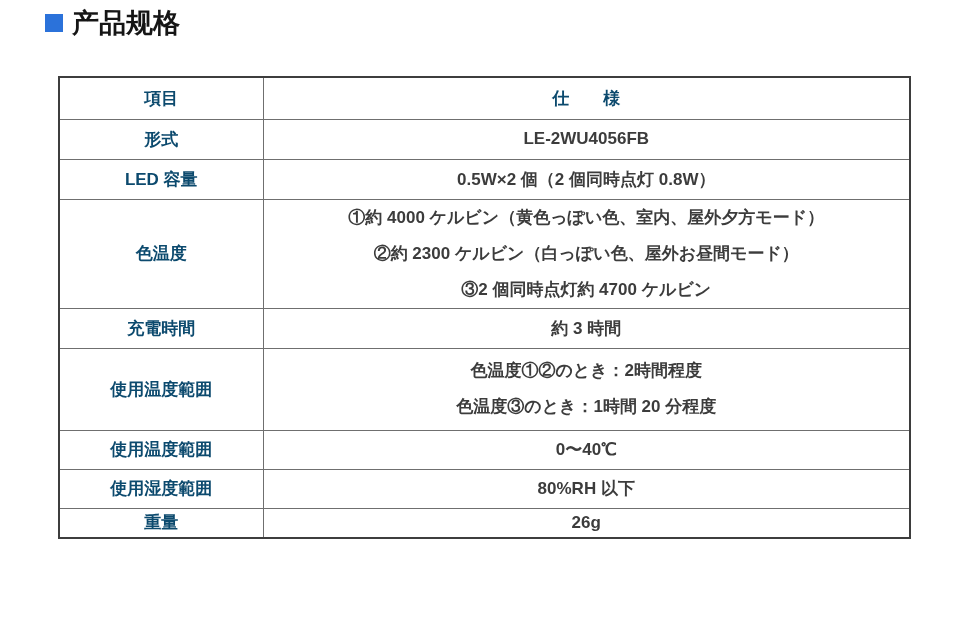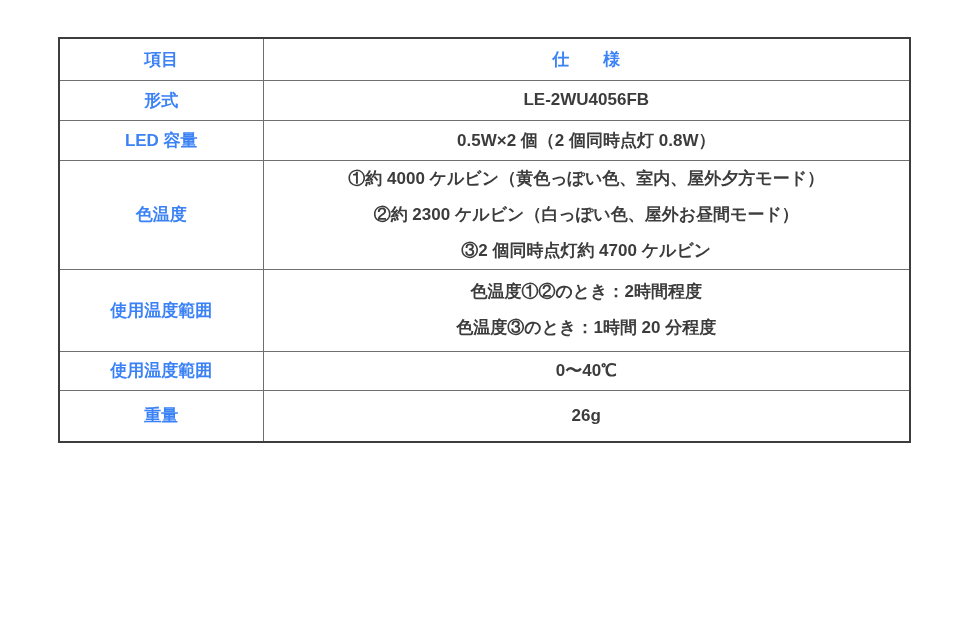--- a/index.html
+++ b/index.html
@@ -49,49 +49,53 @@
     padding: 0;
     vertical-align: middle;
     overflow: hidden;
   }
   table.spec-table {
     border: 2px solid #3d3d3d;
   }
   table.spec-table th {
     font-weight: bold;
     text-align: center;
-    color: #3b82f6;
+    color: #0c4a6e;
   }
   table.spec-table td {
     font-weight: bold;
     text-align: center;
   }
   tr.h42  { height: 42px; }
   tr.h40  { height: 40px; padding-left: 36px; }
   tr.h39  { height: 39px; }
-  tr.h46  { height: 52px; }
+  tr.h46  { height: 30px; }
   tr.h108 { height: 108px; }
   tr.h82  { height: 82px; }
   td.left-cell {
     text-align: left;
     padding-left: 23px;
     line-height: 36px;
   }
   td.center-block-cell .inline-left {
     display: inline-block;
     text-align: center;
     line-height: 36px;
     vertical-align: middle;
   }
 </style>
 </head>
 <body>
 
 <div class="page">
 
+  <div class="page-title">
+    <span class="title-square" style="background: rgb(43, 114, 218);"></span>
+    <h1>产品规格</h1>
+  </div>
 
   <table class="spec-table">
     <colgroup>
       <col class="col-item">
       <col class="col-spec">
     </colgroup>
 
     <tbody>
         <tr class="h42">
       <th>項目</th>
@@ -111,36 +115,44 @@
 
     <tr class="h108">
       <th>色温度</th>
       <td class="left-cell">
         <div>①約 4000 ケルビン（黄色っぽい色、室内、屋外夕方モード）</div>
         <div>②約 2300 ケルビン（白っぽい色、屋外お昼間モード）</div>
         <div>③2 個同時点灯約 4700 ケルビン</div>
       </td>
     </tr>
 
+    <tr class="h40">
+      <th>充電時間</th>
+      <td>約 3 時間</td>
+    </tr>
 
     <tr class="h82">
       <th>使用温度範囲</th>
       <td class="center-block-cell">
         <div class="inline-left">
           <div>色温度①②のとき：2時間程度</div>
           <div>色温度③のとき：1時間 20 分程度</div>
         </div>
       </td>
     </tr>
 
     <tr class="h39">
       <th>使用温度範囲</th>
       <td>0〜40℃</td>
     </tr>
 
+    <tr class="h39">
+      <th>使用湿度範囲</th>
+      <td>80%RH 以下</td>
+    </tr>
 
     <tr class="h46">
       <th>重量</th>
       <td>26g</td>
     </tr>
 
   </tbody>
     </table>
 </div>
 

